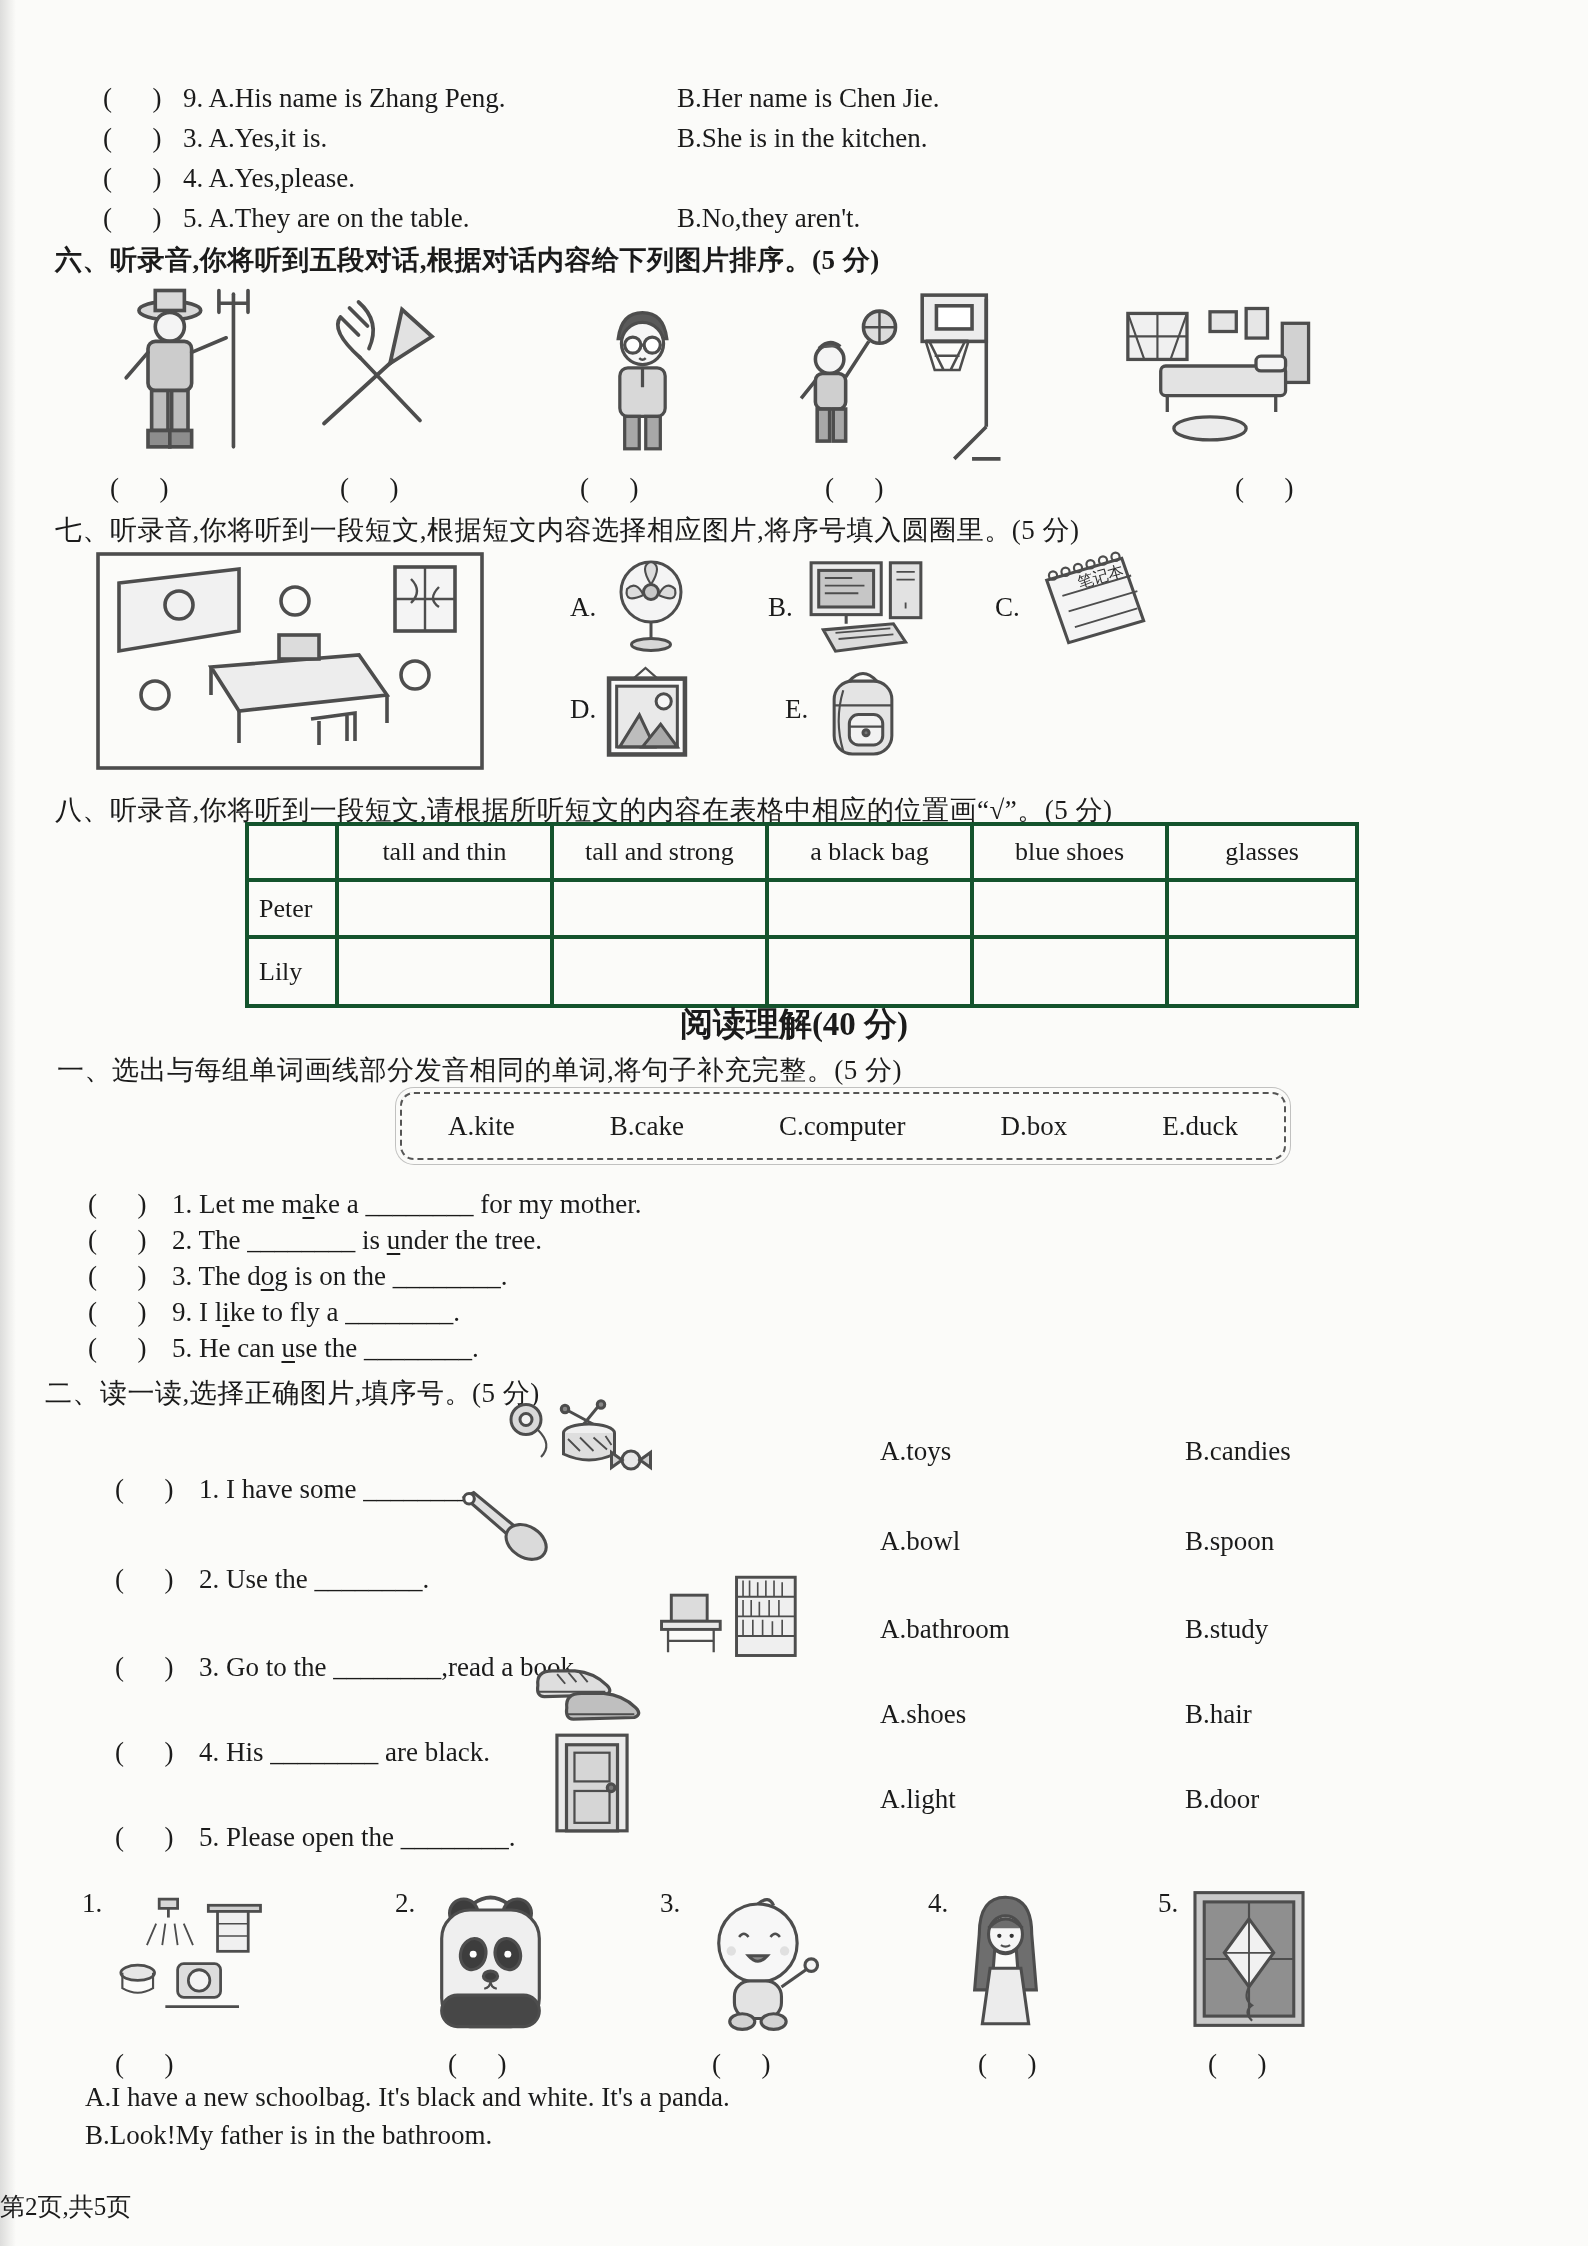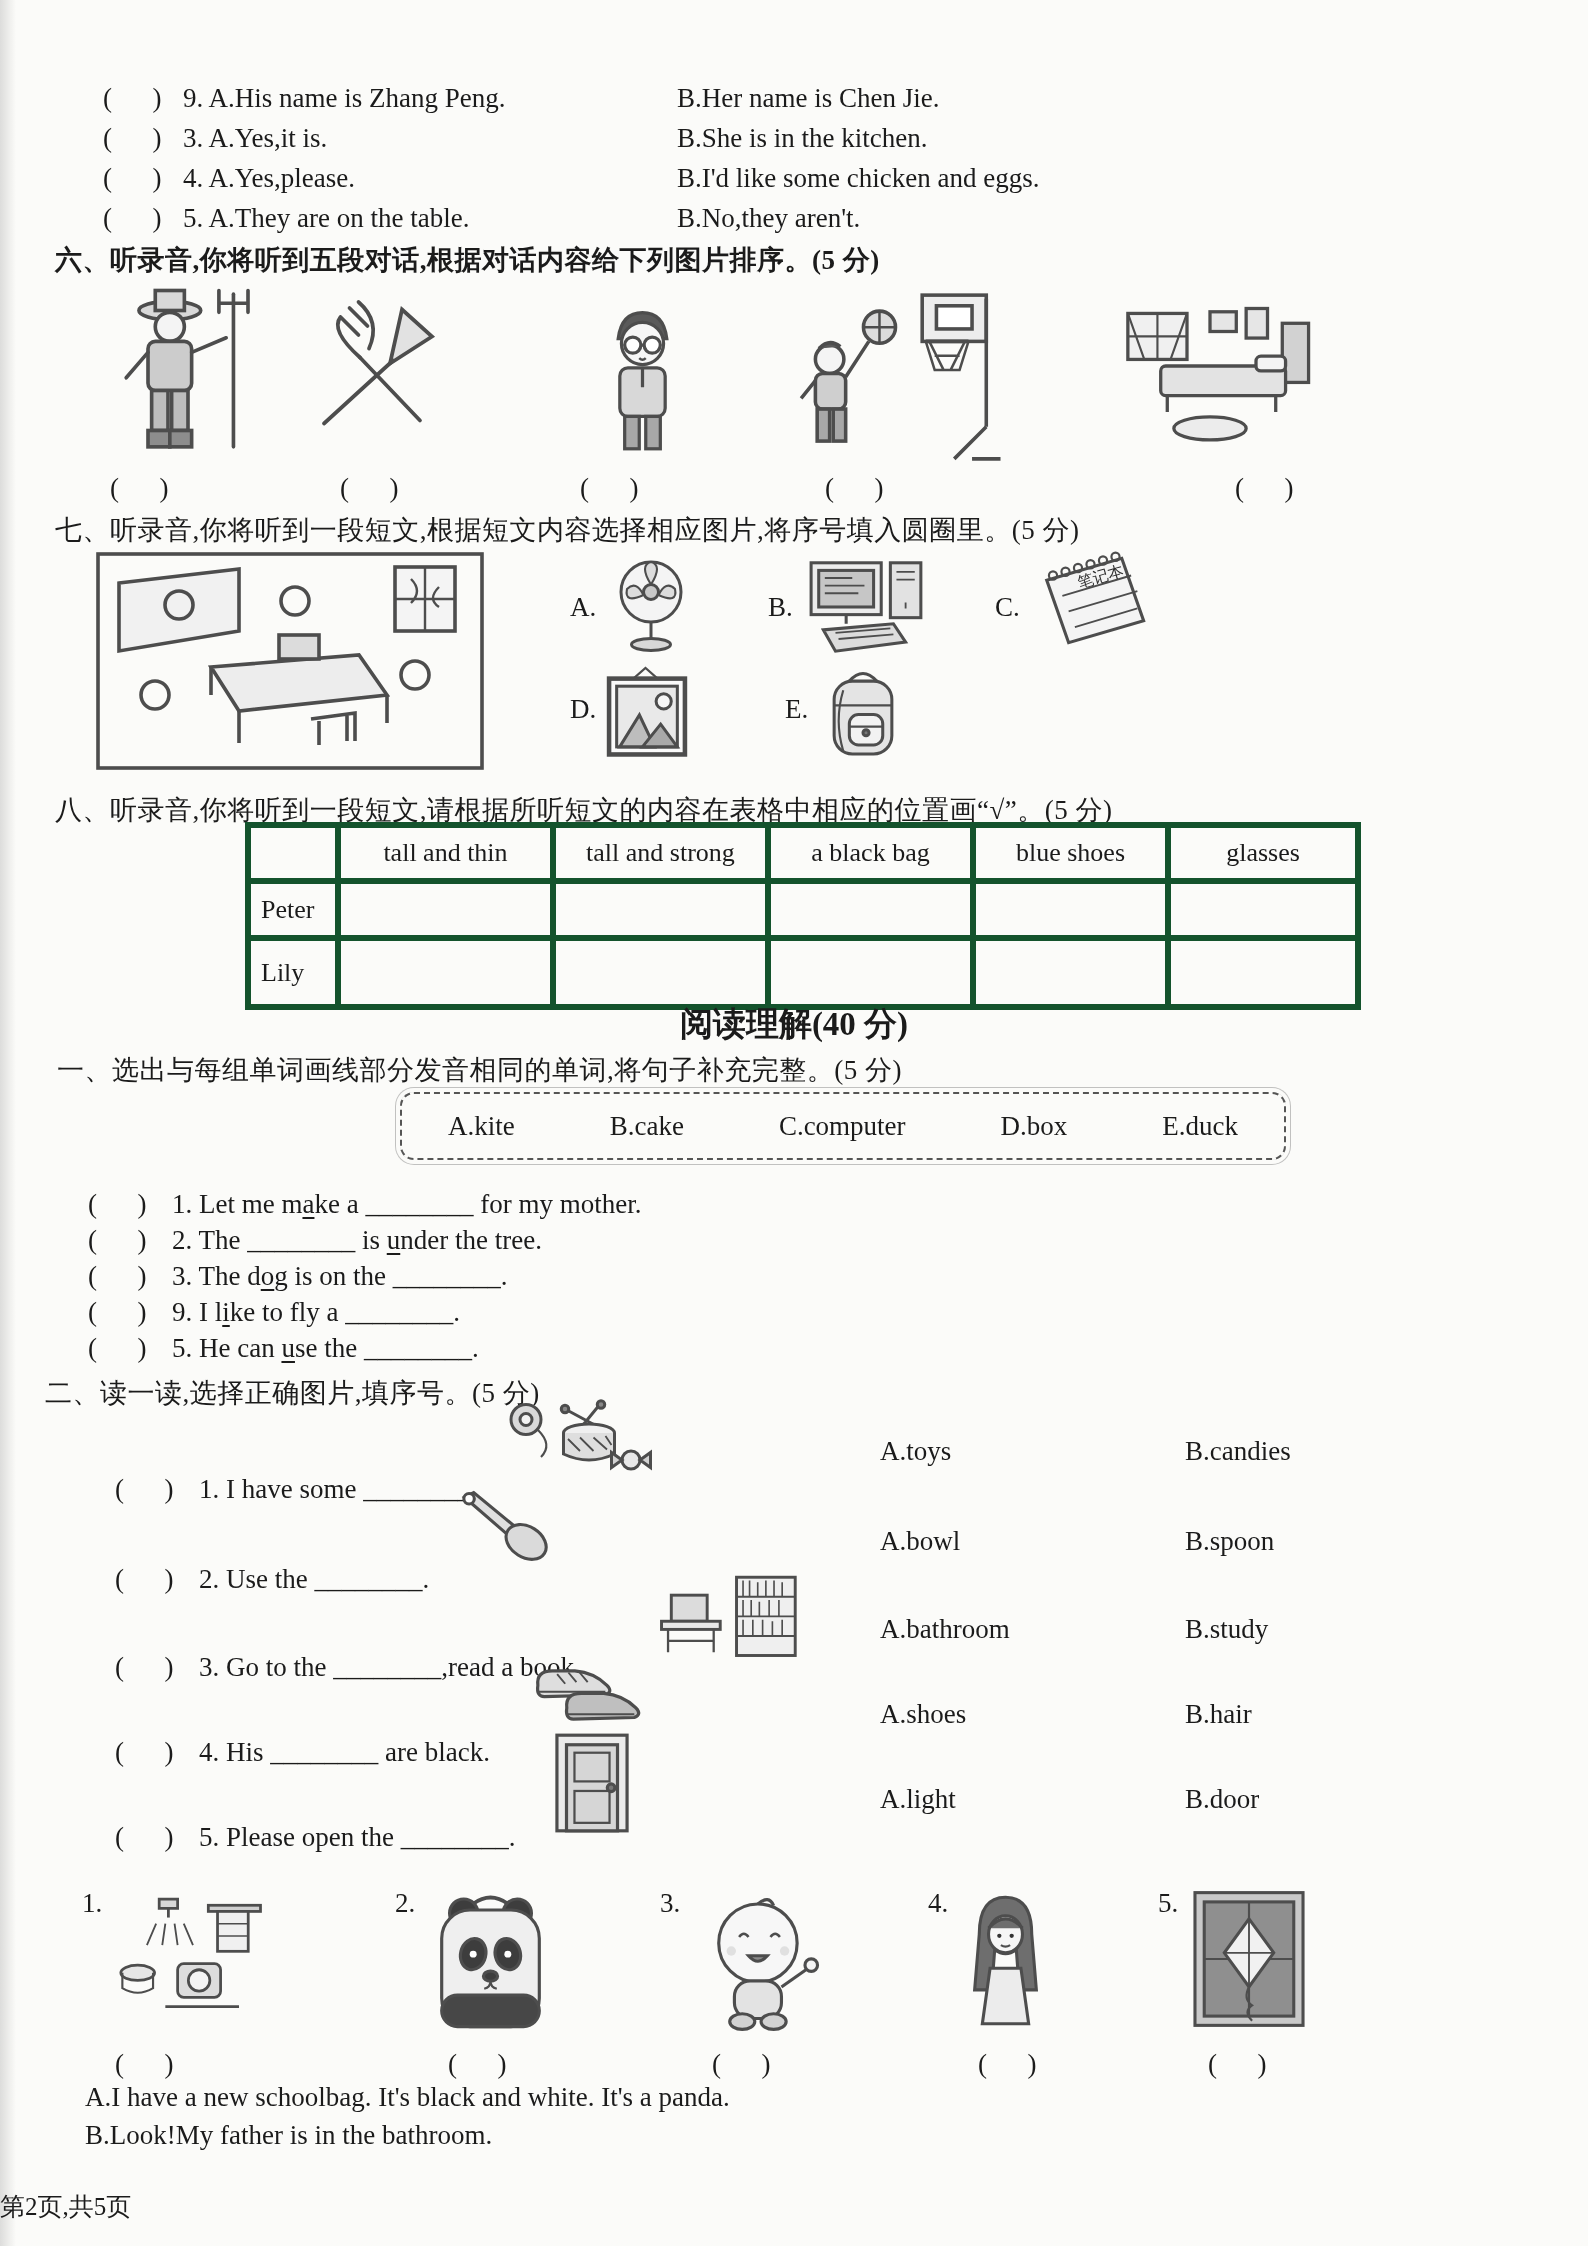--- a/index.html
+++ b/index.html
@@ -14,21 +14,21 @@
   .abs{position:absolute;}
   .paren{white-space:pre;display:inline-block;}
   .hdr{font-size:27px;white-space:nowrap;letter-spacing:.5px;}
   .mc-row{display:flex;height:40px;line-height:40px;white-space:pre;}
   .mc-row .paren{width:80px;}
   .mc-row .opt-a{width:494px;}
   .imgbox{position:absolute;}
   .imgbox svg{width:100%;height:100%;display:block;}
   .opt-label{font-size:27px;}
   .tbl{border-collapse:collapse;table-layout:fixed;}
-  .tbl th,.tbl td{border:6px solid #14532d;font-weight:normal;font-size:26px;
+  .tbl th,.tbl td{border:4px solid #14532d;font-weight:normal;font-size:26px;
     text-align:center;padding:0;overflow:hidden;}
   .tbl td.namecell{text-align:left;padding-left:10px;}
   .read-title{width:100%;text-align:center;font-weight:bold;font-size:33px;}
   .bank{border:2px dashed #555;border-radius:14px;display:flex;align-items:center;
     justify-content:space-between;padding:0 46px;box-shadow:0 0 0 4px #fbfbf9, 0 0 0 5px rgba(85,85,85,.35);}
   .p1-row{height:36px;line-height:36px;white-space:pre;}
   .p1-row .paren{width:84px;}
   .ul{text-decoration:underline;text-underline-offset:4px;}
   .p2-row{height:38px;line-height:38px;white-space:pre;}
   .p2-row .paren{width:84px;}
@@ -50,21 +50,20 @@
       <span class="opt-b">B.Her name is Chen Jie.</span>
     </div>
     <div class="mc-row">
       <span class="paren">(      )</span>
       <span class="opt-a">3. A.Yes,it is.</span>
       <span class="opt-b">B.She is in the kitchen.</span>
     </div>
     <div class="mc-row">
       <span class="paren">(      )</span>
       <span class="opt-a">4. A.Yes,please.</span>
-      <span class="opt-b">B.I'd like some chicken and eggs.</span>
     </div>
     <div class="mc-row">
       <span class="paren">(      )</span>
       <span class="opt-a">5. A.They are on the table.</span>
       <span class="opt-b">B.No,they aren't.</span>
     </div>
   </div>
 
   <div class="abs hdr" style="left:55px;top:242px;font-weight:bold;">六、听录音,你将听到五段对话,根据对话内容给下列图片排序。(5 分)</div>
 

